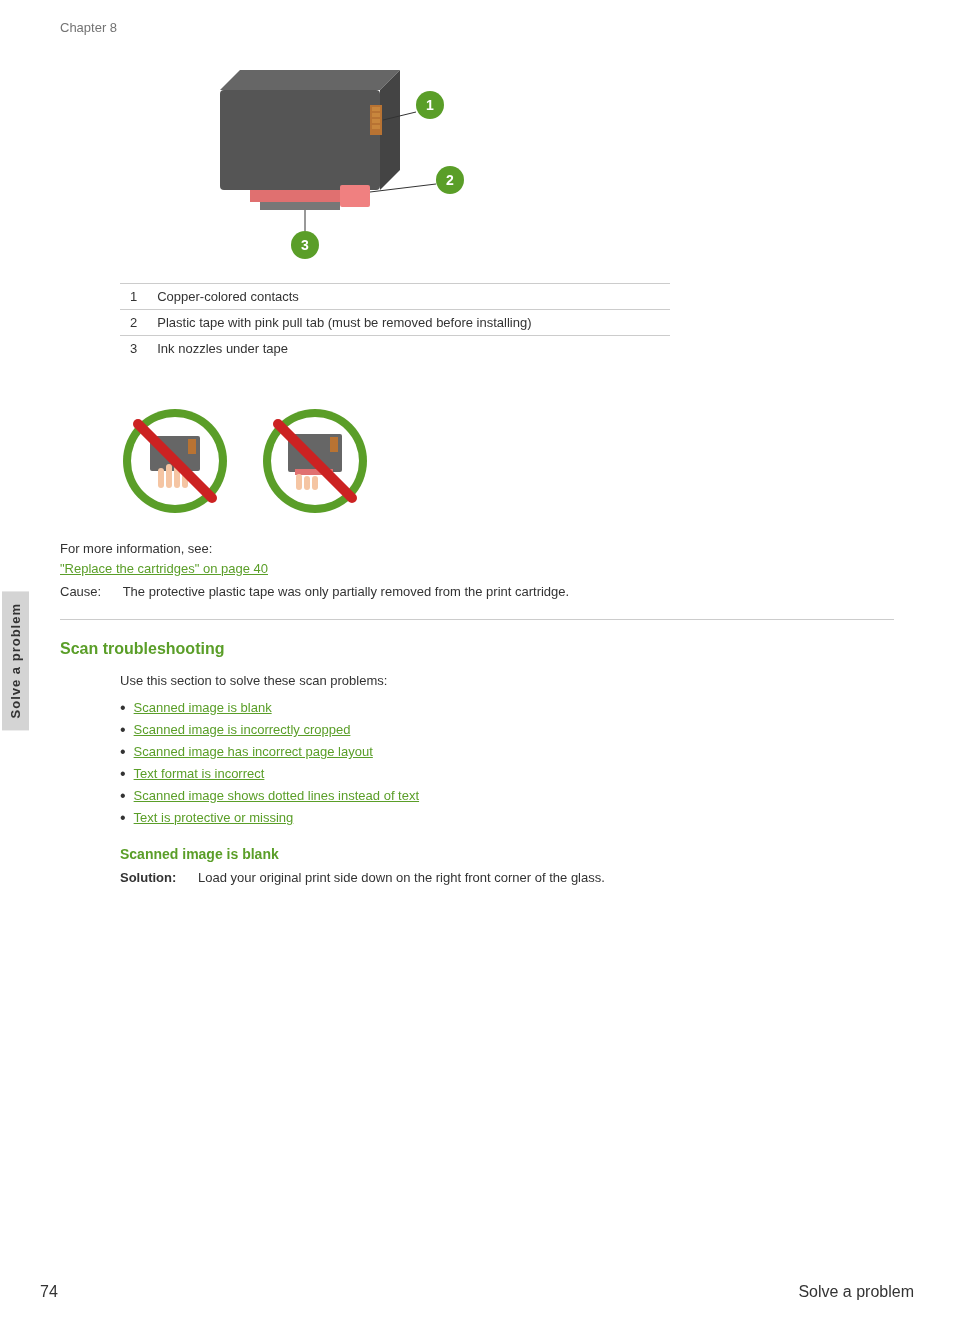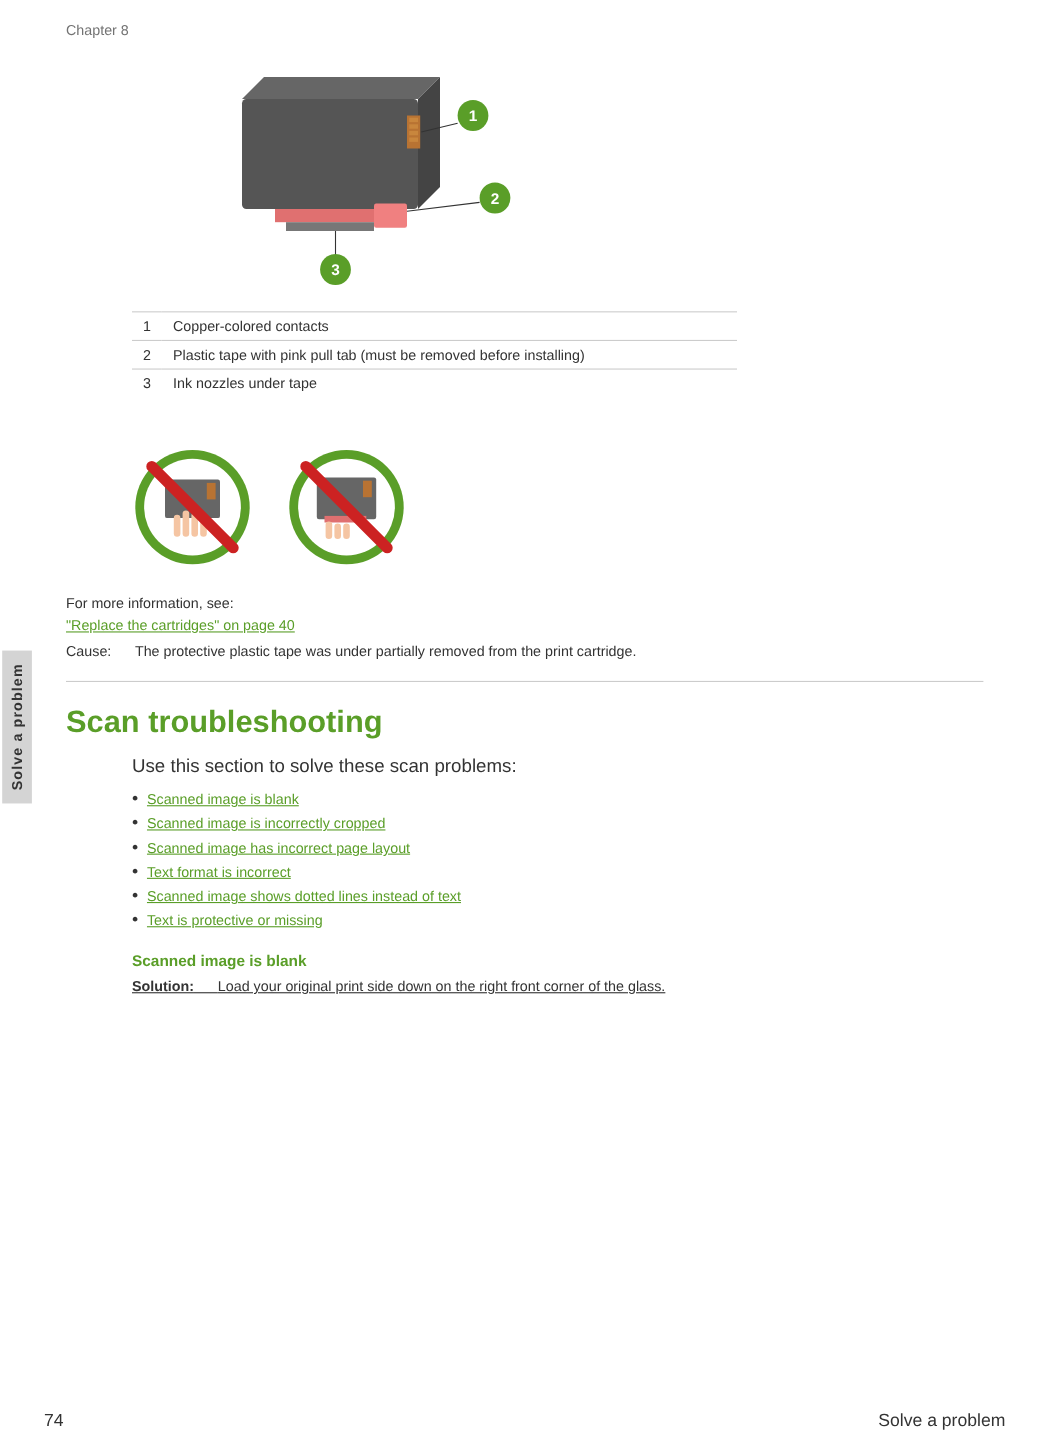--- a/index.html
+++ b/index.html
@@ -112,27 +112,27 @@
     
     .section-divider {
       border: none;
       border-top: 1px solid #ccc;
       margin: 20px 0;
     }
 
     
     .scan-troubleshooting-title {
       color: #5a9e28;
-      font-size: 28px;
+      font-size: 16px;
       font-weight: bold;
       margin-bottom: 15px;
     }
 
     .section-intro {
-      font-size: 17px;
+      font-size: 13px;
       margin-bottom: 12px;
       margin-left: 60px;
     }
 
     .bullet-list {
       list-style: none;
       margin-left: 60px;
       margin-bottom: 20px;
     }
     .bullet-list li {
@@ -154,21 +154,20 @@
       color: #5a9e28;
       font-size: 14px;
       font-weight: bold;
       margin-bottom: 8px;
       margin-left: 60px;
     }
 
     .solution-text {
       font-size: 13px;
       margin-left: 60px;
-      text-decoration: underline;
     }
     .solution-text strong {
       font-weight: bold;
     }
 
     
     .page-footer {
       position: absolute;
       bottom: 20px;
       left: 40px;
@@ -279,21 +278,21 @@
   </div>
 
   <div class="for-more-info">
     <p>For more information, see:</p>
     <p>
       <a class="link-text">"Replace the cartridges" on page 40</a>
     </p>
     <p class="cause-text">
       <strong>Cause:</strong>
       &nbsp;&nbsp;&nbsp;&nbsp;
-      <span>The protective plastic tape was under partially removed from the print cartridge.</span>
+      <span>The protective plastic tape was only partially removed from the print cartridge.</span>
     </p>
   </div>
 
   <hr class="section-divider">
 
   <div>
     <h2 class="scan-troubleshooting-title">Scan troubleshooting</h2>
 
     <p class="section-intro">Use this section to solve these scan problems:</p>
 

